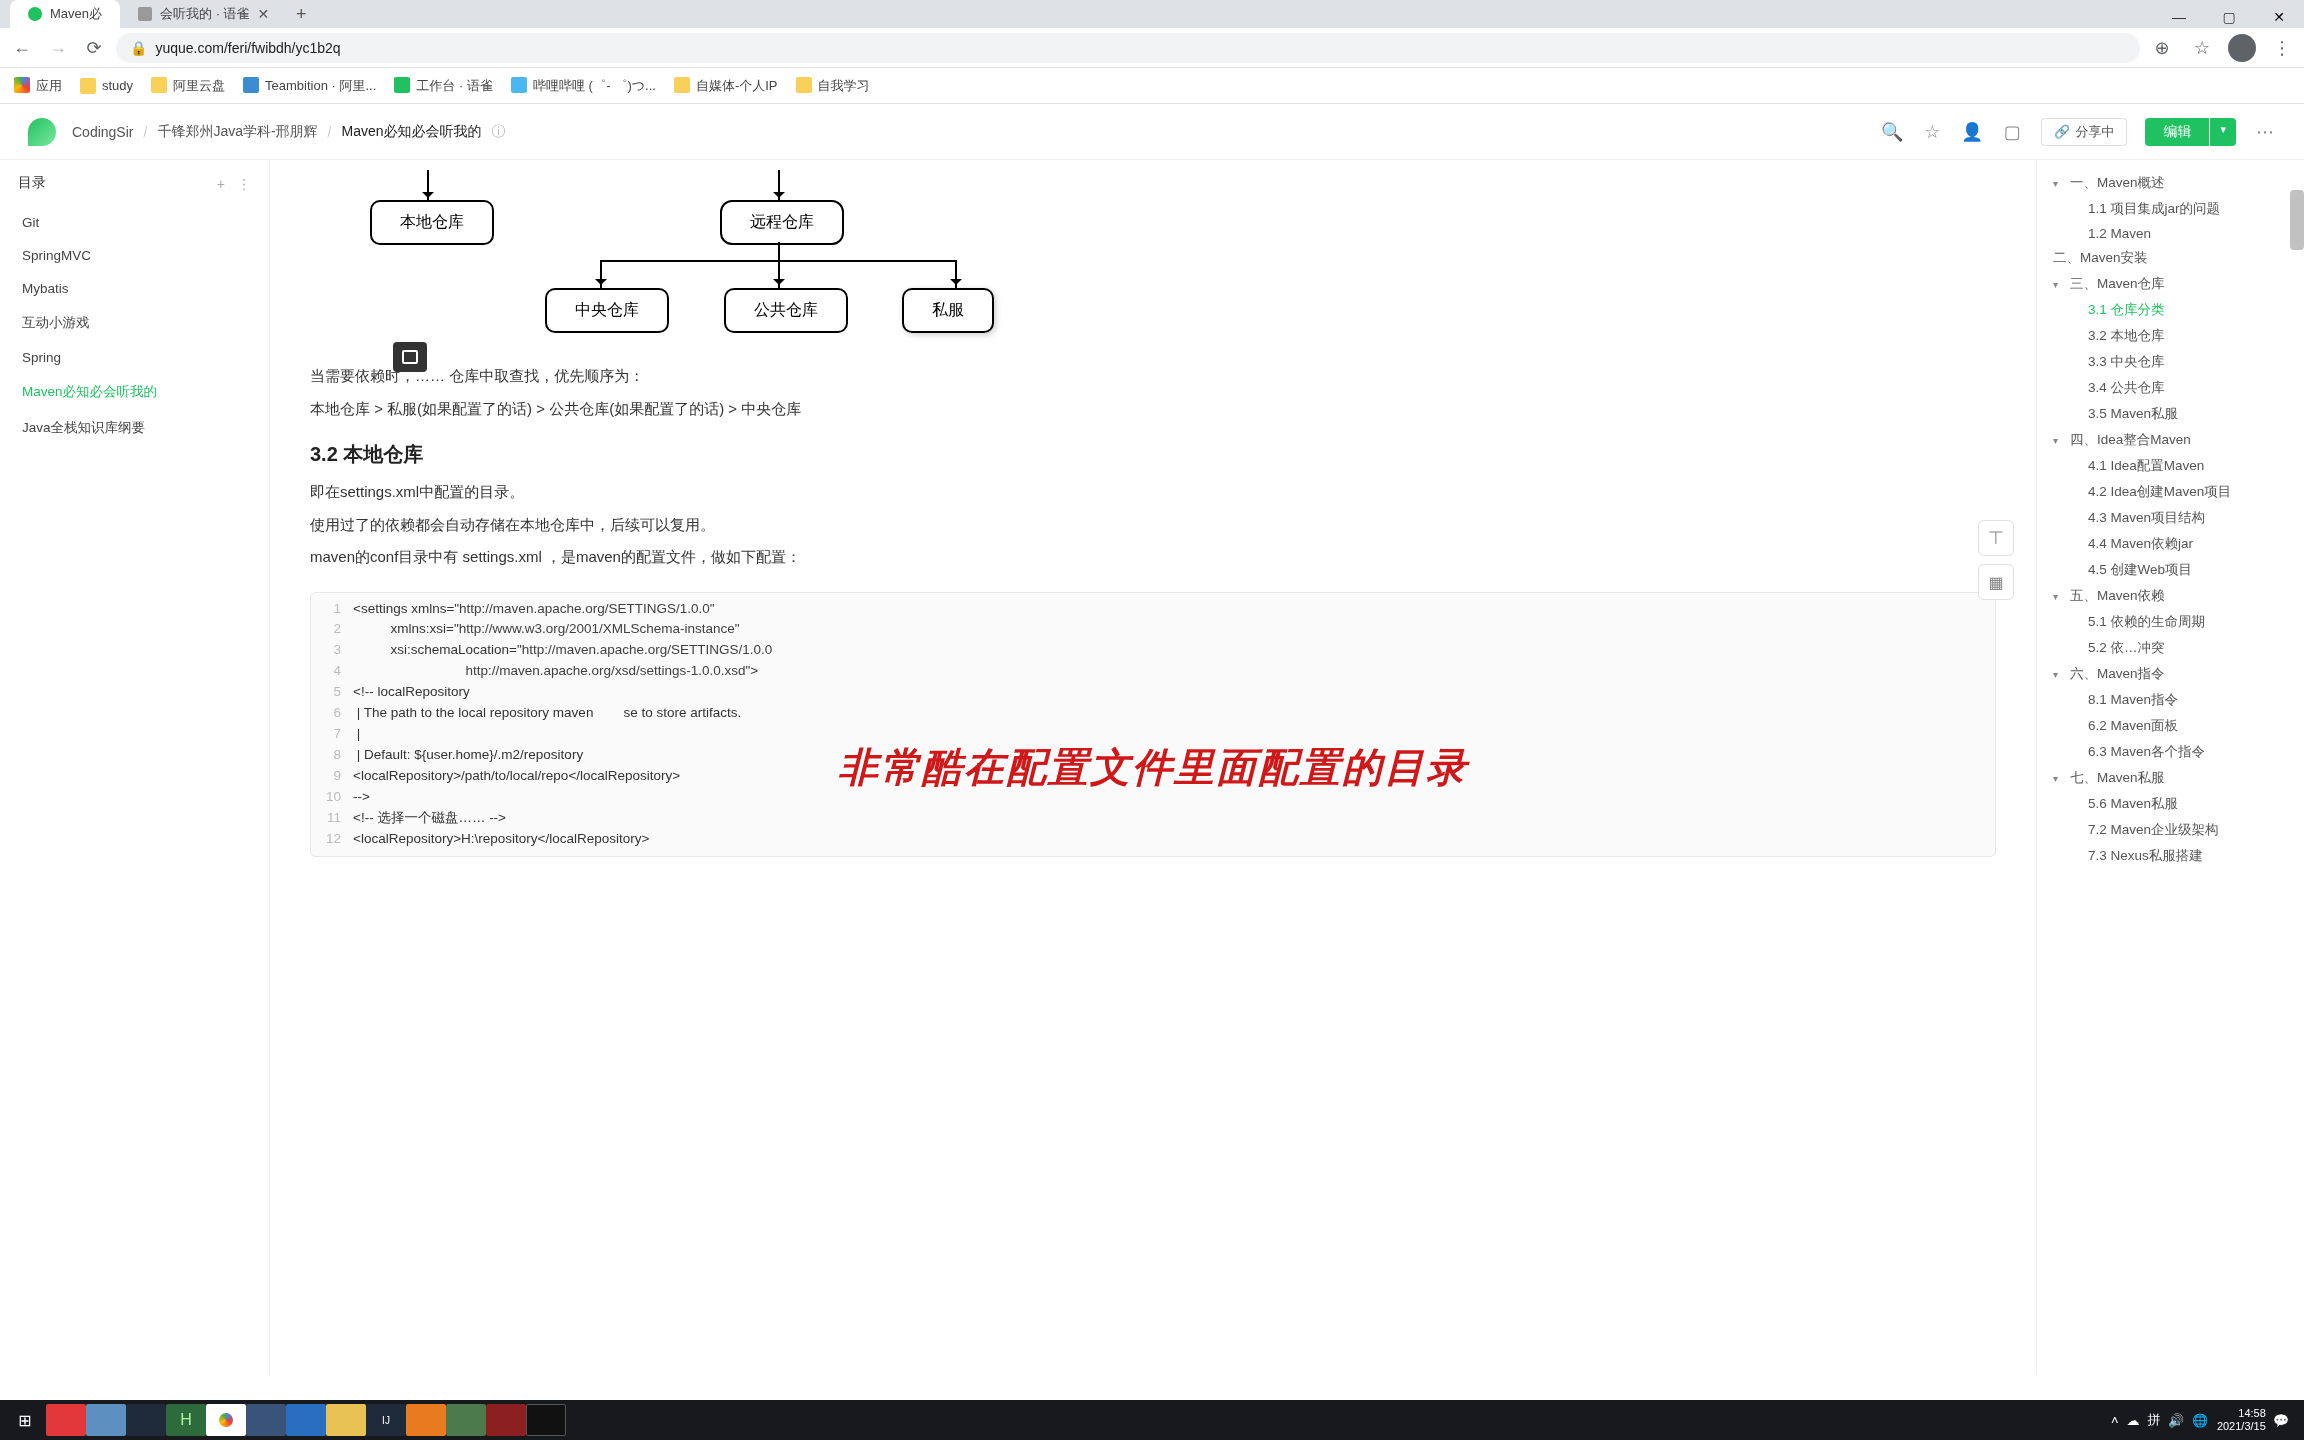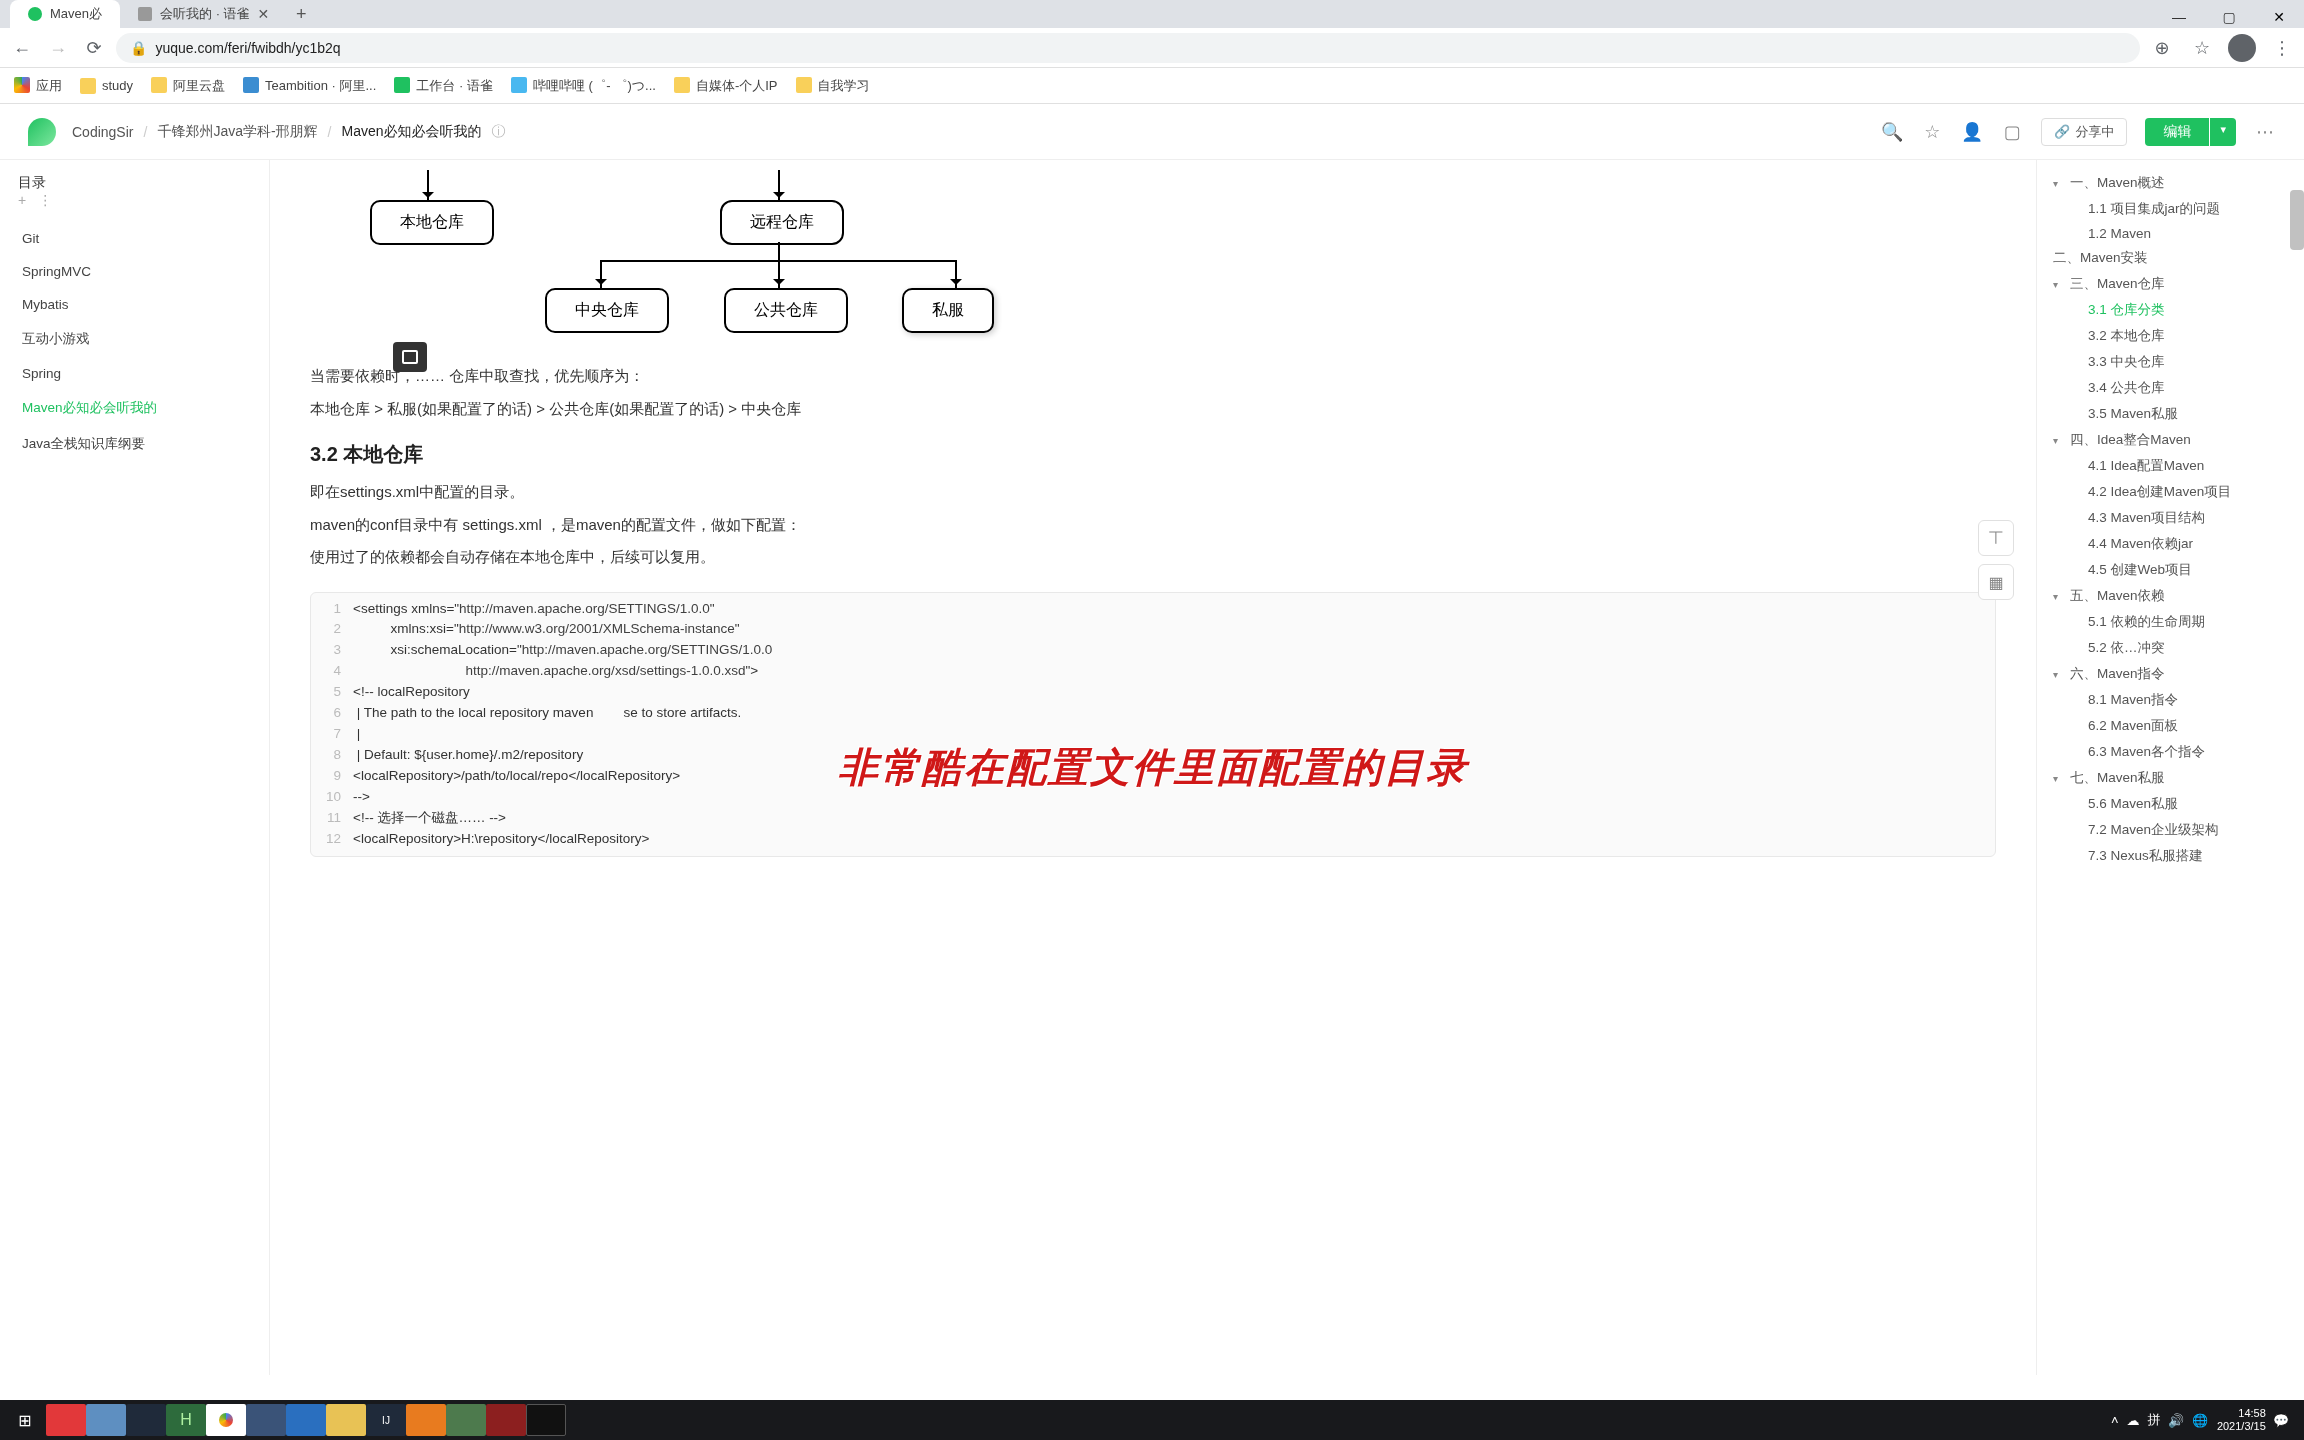--- a/index.html
+++ b/index.html
@@ -37,21 +37,21 @@
 .crumb .cur{color:#222; font-weight:500;}
 .yq-header-right { margin-left:auto; display:flex; align-items:center; gap:18px;}
 .yq-ic { width:22px; height:22px; color:#888; display:flex; align-items:center; justify-content:center; font-size:18px;}
 .share-btn { padding: 4px 12px; border:1px solid #ddd; border-radius:4px; font-size:13px; display:flex;align-items:center;gap:5px;color:#555;}
 .edit-btn { padding: 5px 18px; background:#1fc160; color:#fff; border-radius:4px 0 0 4px; font-size:14px;}
 .edit-dd { padding: 5px 10px; background:#1fc160; color:#fff; border-radius:0 4px 4px 0; margin-left:1px; font-size:11px;}
 
 
 .main { display:flex; height: calc(100% - 185px - 40px); }
 .sidebar { width:270px; border-right:1px solid #eee; padding: 14px 18px; background:#fff;}
-.sb-head { display:flex; justify-content:space-between; align-items:flex-start; margin-bottom:14px; color:#333; font-size:14px; font-weight:500;flex-direction:column;}
+.sb-head { display:flex; justify-content:space-between; align-items:flex-end; margin-bottom:14px; color:#333; font-size:14px; font-weight:500;}
 .sb-head-ic { display:flex; gap:12px; color:#aaa;}
 .sb-item { padding: 9px 4px; font-size:13.5px; color:#444; cursor:pointer;}
 .sb-item.active { color:#1fc160; }
 
 .content { flex:1; padding: 10px 40px 20px 40px; overflow:hidden; position:relative;}
 .diagram { position:relative; height:180px; margin-bottom:12px;}
 .dbox { position:absolute; border:2px solid #000; border-radius:10px; padding: 10px 28px; font-size:16px; background:#fff; color:#000;}
 .dbox.b1 { left:60px; top:30px; }
 .dbox.b2 { left:410px; top:30px; border-radius:12px;}
 .dbox.b3 { left:235px; top:118px;}
@@ -224,22 +224,22 @@
       <div class="dbox b4">公共仓库</div>
       <div class="dbox b5">私服</div>
     </div>
     <div class="tooltip">
         <div class="tt-ic"></div>
       </div>
     <div class="para">当需要依赖时，…… 仓库中取查找，优先顺序为：</div>
     <div class="para">本地仓库  &gt;  私服(如果配置了的话)  &gt;  公共仓库(如果配置了的话)  &gt;  中央仓库</div>
     <div class="h32">3.2 本地仓库</div>
     <div class="para">即在settings.xml中配置的目录。</div>
+    <div class="para">使用过了的依赖都会自动存储在本地仓库中，后续可以复用。</div>
     <div class="para">maven的conf目录中有 settings.xml  ，是maven的配置文件，做如下配置：</div>
-    <div class="para">使用过了的依赖都会自动存储在本地仓库中，后续可以复用。</div>
 
     <div class="code" id="codeblock">
         <div class="code-line">
           <span class="ln">1</span>
           <span class="cd">&lt;settings xmlns="<span class="s">http://maven.apache.org/SETTINGS/1.0.0</span>"</span>
         </div>
         <div class="code-line">
           <span class="ln">2</span>
           <span class="cd">          xmlns:xsi="<span class="s">http://www.w3.org/2001/XMLSchema-instance</span>"</span>
         </div>

